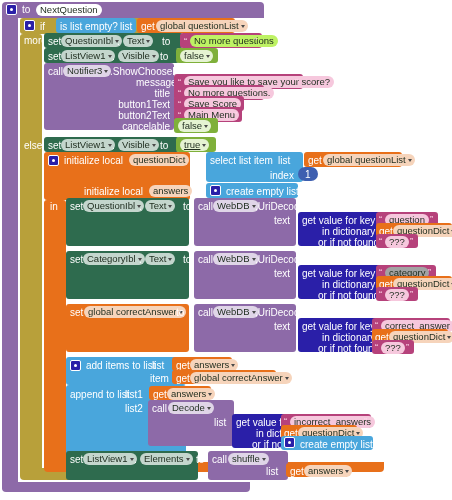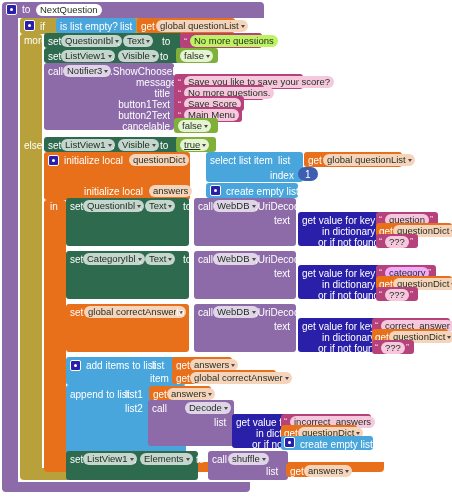--- a/index.html
+++ b/index.html
@@ -205,21 +205,21 @@
   <div class="blk c-call" style="left:194px;top:251px;width:102px;height:48px;"></div>
   <span class="lbl" style="position:absolute;left:198px;top:254px;">call</span>
   <span class="fieldlbl" style="position:absolute;left:213px;top:253px;">WebDB</span>
   <span class="lbl" style="position:absolute;left:255px;top:254px;">.UriDecode</span>
   <span class="lbl" style="position:absolute;left:274px;top:268px;">text</span>
 
   <div class="blk c-dict" style="left:298px;top:265px;width:102px;height:34px;"></div>
   <span class="lbl" style="position:absolute;left:302px;top:268px;">get value for key</span>
   <div class="blk c-text" style="left:376px;top:265px;width:60px;height:14px;"></div>
   <span class="quote" style="position:absolute;left:379px;top:267px;">“</span>
-  <span class="fieldlbl nochev" style="position:absolute;left:385px;top:267px;background:#f0abfc;">category</span>
+  <span class="fieldlbl nochev" style="position:absolute;left:385px;top:267px;background:#a3a3a3;">category</span>
   <span class="quote" style="position:absolute;left:428px;top:267px;">”</span>
   <span class="lbl" style="position:absolute;left:322px;top:279px;">in dictionary</span>
   <div class="blk c-var" style="left:376px;top:276px;width:76px;height:14px;"></div>
   <span class="lbl" style="position:absolute;left:379px;top:279px;">get</span>
   <span class="fieldlbl" style="position:absolute;left:393px;top:278px;background:#f6d4bb;">questionDict</span>
   <span class="lbl" style="position:absolute;left:318px;top:290px;">or if not found</span>
   <div class="blk c-text" style="left:376px;top:287px;width:42px;height:14px;"></div>
   <span class="quote" style="position:absolute;left:379px;top:289px;">“</span>
   <span class="fieldlbl nochev" style="position:absolute;left:385px;top:289px;background:#f6c8dd;">???</span>
   <span class="quote" style="position:absolute;left:410px;top:289px;">”</span>
@@ -266,21 +266,21 @@
   <div class="blk c-list" style="left:66px;top:385px;width:120px;height:75px;"></div>
   <span class="lbl" style="position:absolute;left:70px;top:389px;">append to list</span>
   <span class="lbl" style="position:absolute;left:125px;top:389px;">list1</span>
   <div class="blk c-var" style="left:149px;top:386px;width:62px;height:14px;"></div>
   <span class="lbl" style="position:absolute;left:153px;top:389px;">get</span>
   <span class="fieldlbl" style="position:absolute;left:167px;top:388px;background:#f6d4bb;">answers</span>
   <span class="lbl" style="position:absolute;left:125px;top:403px;">list2</span>
 
   <div class="blk c-call" style="left:148px;top:400px;width:86px;height:46px;"></div>
   <span class="lbl" style="position:absolute;left:152px;top:403px;">call</span>
-  <span class="fieldlbl" style="position:absolute;left:168px;top:402px;margin-left:17px;">Decode</span>
+  <span class="fieldlbl" style="position:absolute;left:168px;top:402px;">Decode</span>
   <span class="lbl" style="position:absolute;left:214px;top:417px;">list</span>
 
   <div class="blk c-dict" style="left:232px;top:414px;width:102px;height:34px;"></div>
   <span class="lbl" style="position:absolute;left:236px;top:417px;">get value for key</span>
   <div class="blk c-text" style="left:281px;top:414px;width:90px;height:14px;"></div>
   <span class="quote" style="position:absolute;left:284px;top:416px;">“</span>
   <span class="fieldlbl nochev" style="position:absolute;left:290px;top:416px;background:#f6c8dd;">incorrect_answers</span>
   <span class="quote" style="position:absolute;left:364px;top:416px;">”</span>
   <span class="lbl" style="position:absolute;left:256px;top:428px;">in dictionary</span>
   <div class="blk c-var" style="left:281px;top:425px;width:76px;height:14px;"></div>

